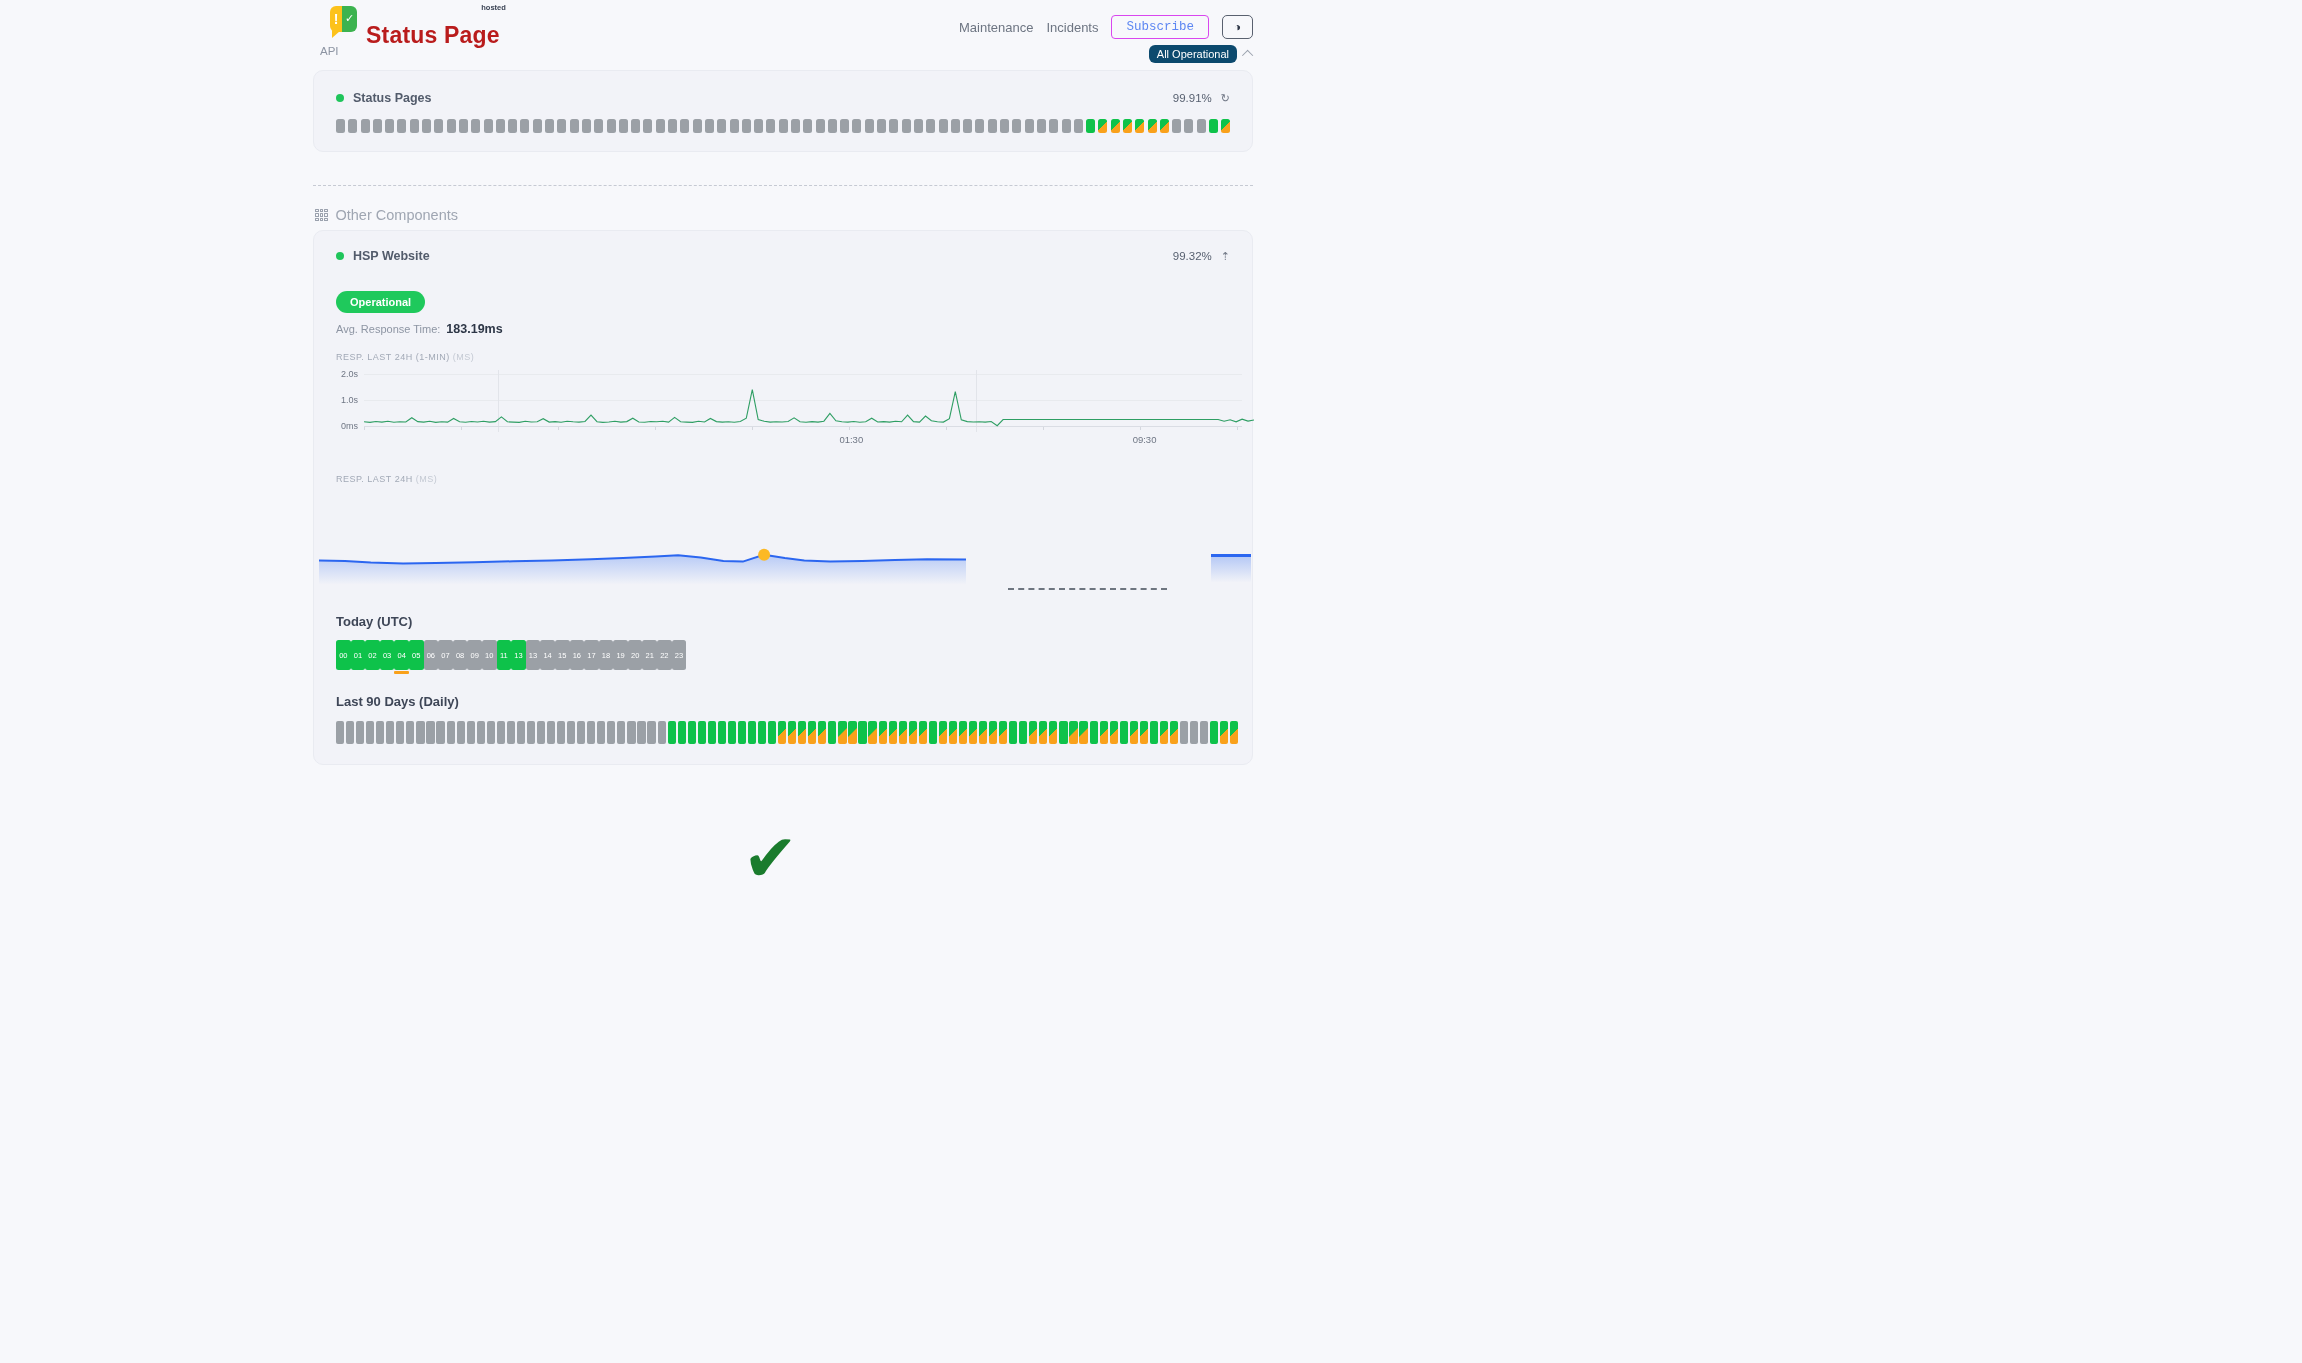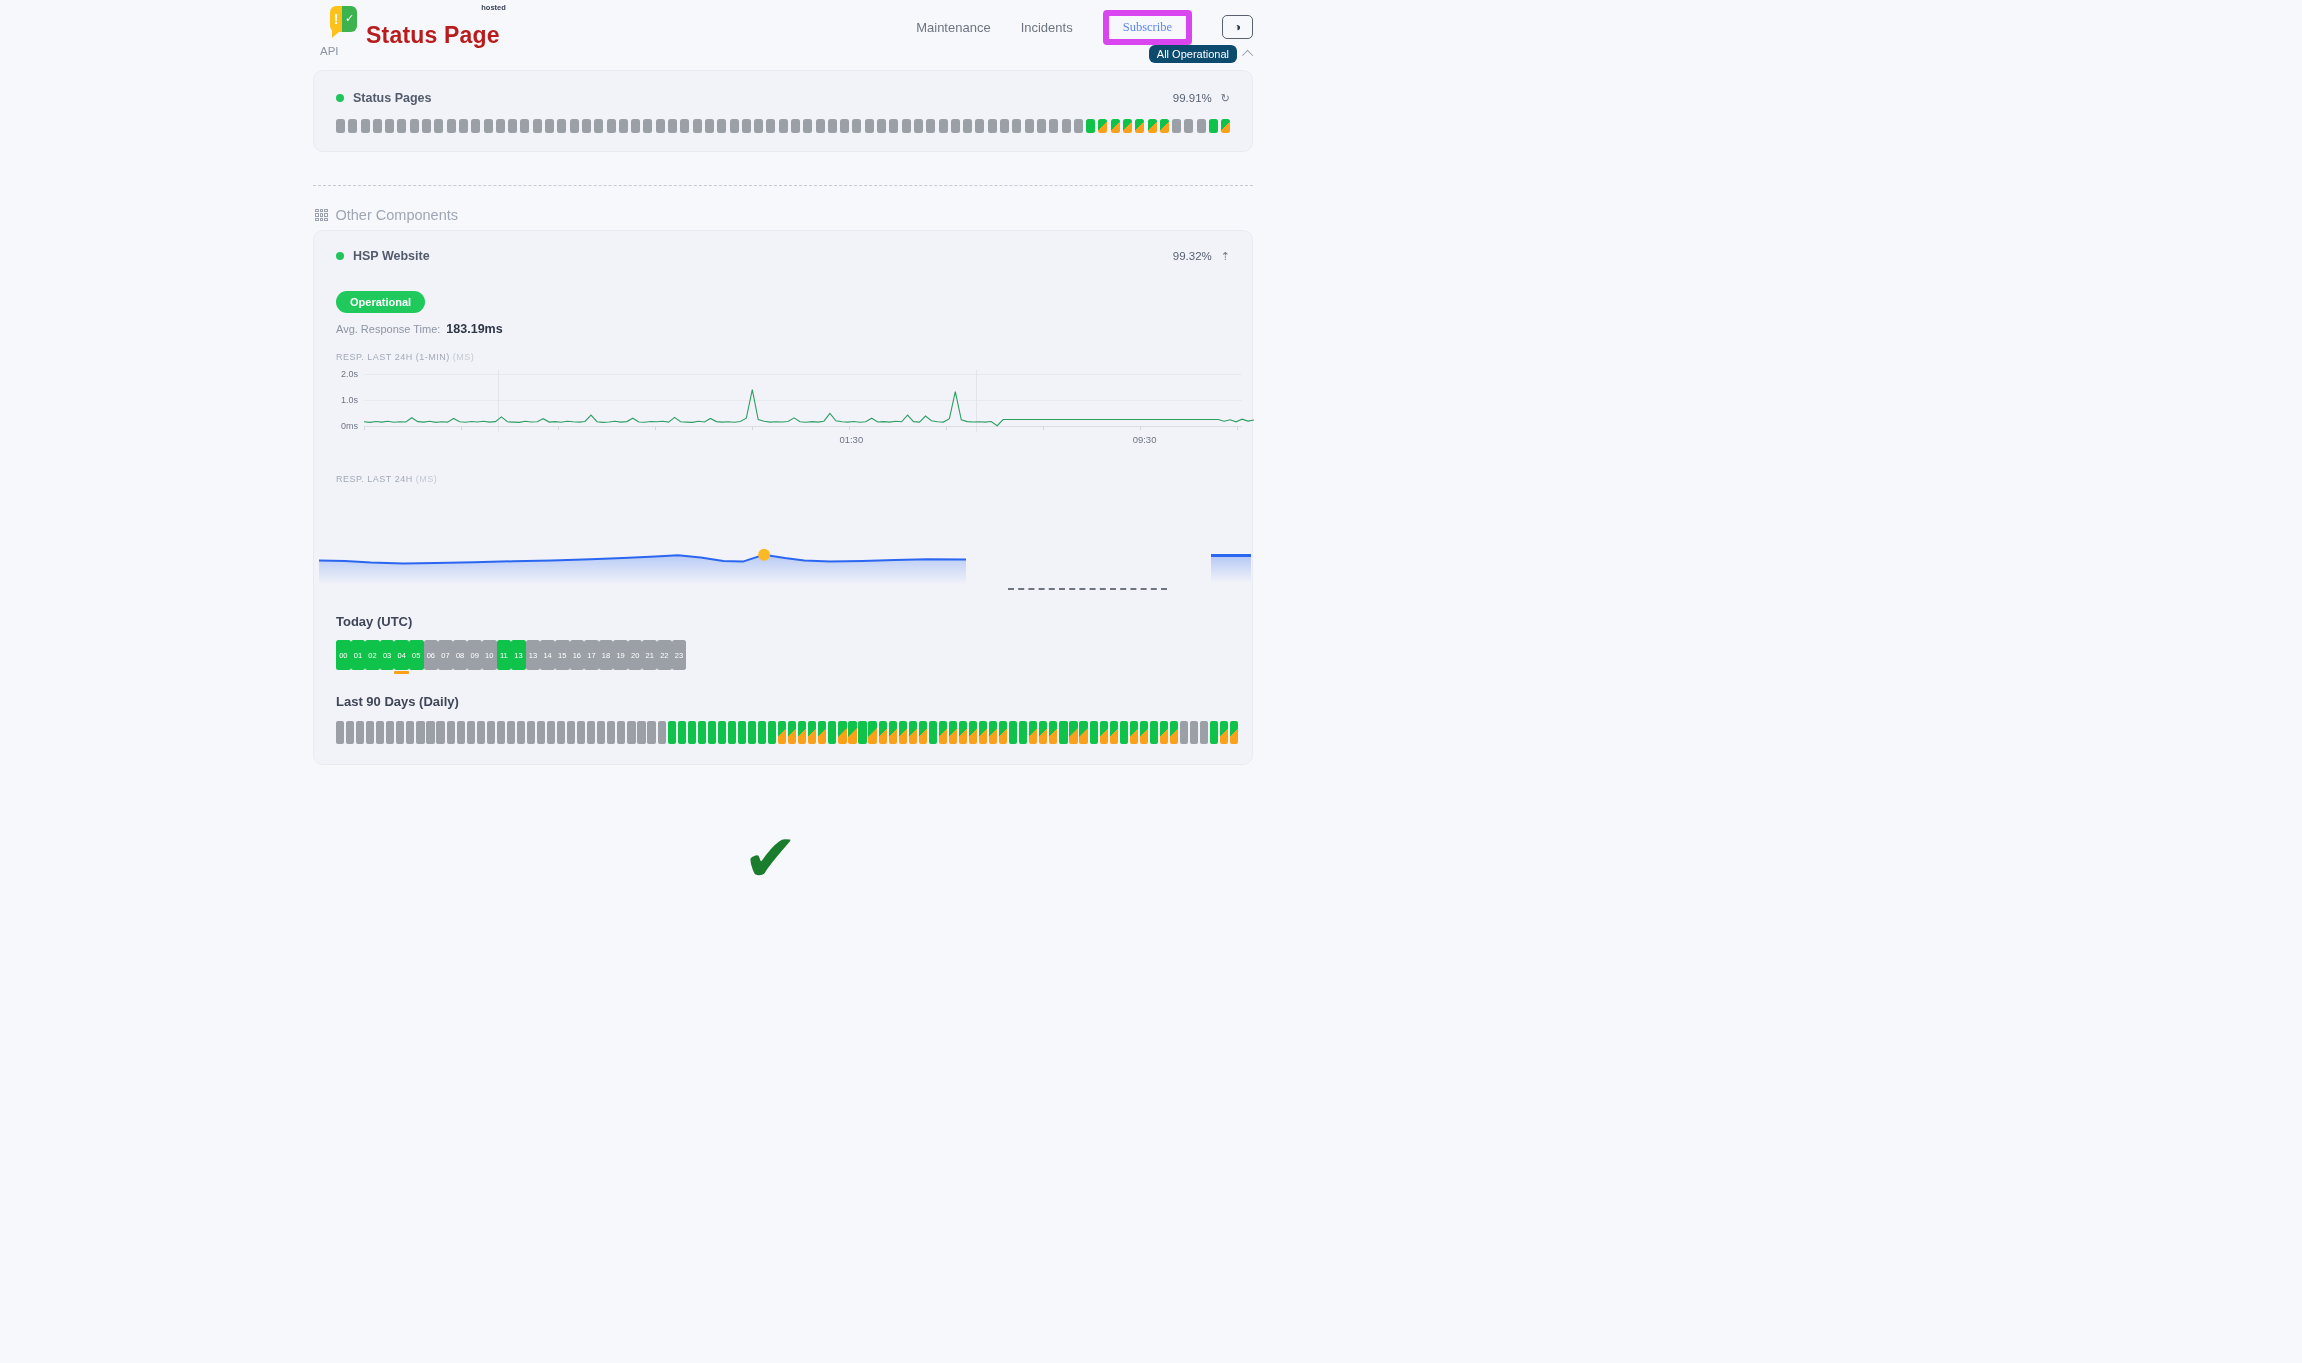--- a/index.html
+++ b/index.html
@@ -12,23 +12,23 @@
   }
   
   .header { display:flex; align-items:center; padding:10px 288px 0 330px; height:44px; }
   .brand { display:flex; align-items:flex-start; gap:9px; position:relative; }
   .logo { position:relative; width:27px; height:26px; border-radius:6px; overflow:visible; display:flex; flex:none; }
   .logo-left { width:12px; height:26px; background:#fcc21b; border-radius:6px 0 0 6px; color:#fff; font-weight:bold; font-size:14px; display:flex; align-items:center; justify-content:center; }
   .logo-right { width:15px; height:26px; background:#3cb34f; border-radius:0 6px 6px 0; color:#fff; font-weight:bold; font-size:11px; display:flex; align-items:center; justify-content:center; }
   .logo-tail { position:absolute; left:2px; bottom:-6px; width:0; height:0; border-top:7px solid #fcc21b; border-right:8px solid transparent; }
   .brand-title { font-size:23px; font-weight:bold; color:#b91c1c; letter-spacing:.2px; margin-top:16px; }
   .brand-sup { position:absolute; top:-3px; right:-6px; font-size:7.5px; color:#3a4354; font-weight:600; }
-  .nav { margin-left:auto; display:flex; align-items:center; gap:30px; }
+  .nav { margin-left:auto; display:flex; align-items:center; gap:13px; }
   .nav-link { font-size:13px; color:#6d7582; cursor:pointer; }
-  .subscribe-btn { font-size:12.5px; color:#5c86f2; border:6px solid #d946ef; border-radius:4px; padding:4px 14px; background:transparent; cursor:pointer; font-family:Liberation Serif, serif; }
+  .subscribe-btn { font-size:12.5px; color:#5c86f2; border:1px solid #d946ef; border-radius:4px; padding:4px 14px; background:transparent; cursor:pointer; font-family:Liberation Mono, monospace; }
   .toggle-btn { border:1px solid #59616f; border-radius:5px; background:transparent; width:31px; height:24px; font-size:12px; color:#2e3747; display:flex; align-items:center; justify-content:center; cursor:pointer; }
   
   .group-row { display:flex; align-items:flex-start; margin:1px 288px 0 320px; }
   .group-label { font-size:11.5px; color:#8d95a3; }
   .group-right { margin-left:auto; display:flex; align-items:center; gap:8px; }
   .status-pill { background:#0c4a6e; color:#fff; font-size:11px; padding:3px 8px; border-radius:6px; }
   .chevron-up { width:8px; height:8px; border-left:1.5px solid #9aa1ad; border-top:1.5px solid #9aa1ad; transform:rotate(45deg) translateY(2px); cursor:pointer; }
   
   .card { width:940px; margin-left:313px; background:#f2f3f8; border:1px solid #e9ebf1; border-radius:10px; }
   .card-api { margin-top:7px; padding:20px 22px 18px 22px; }

